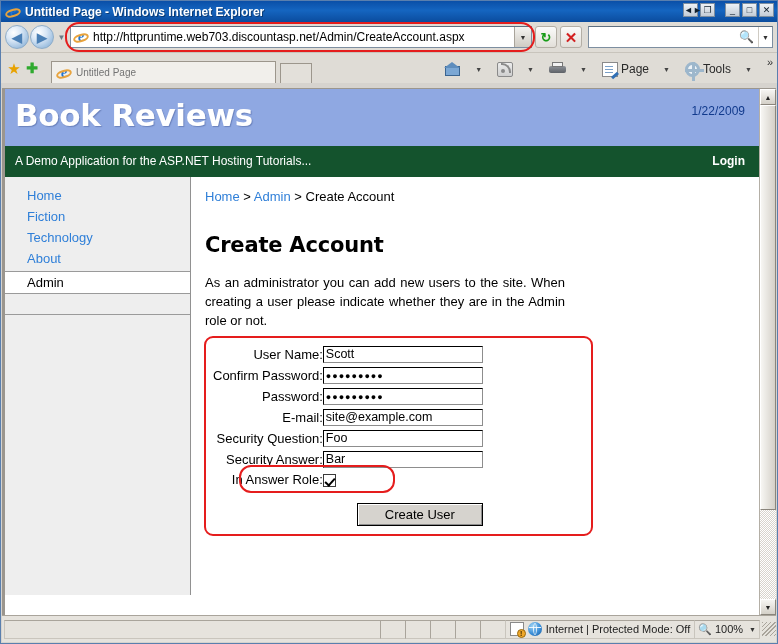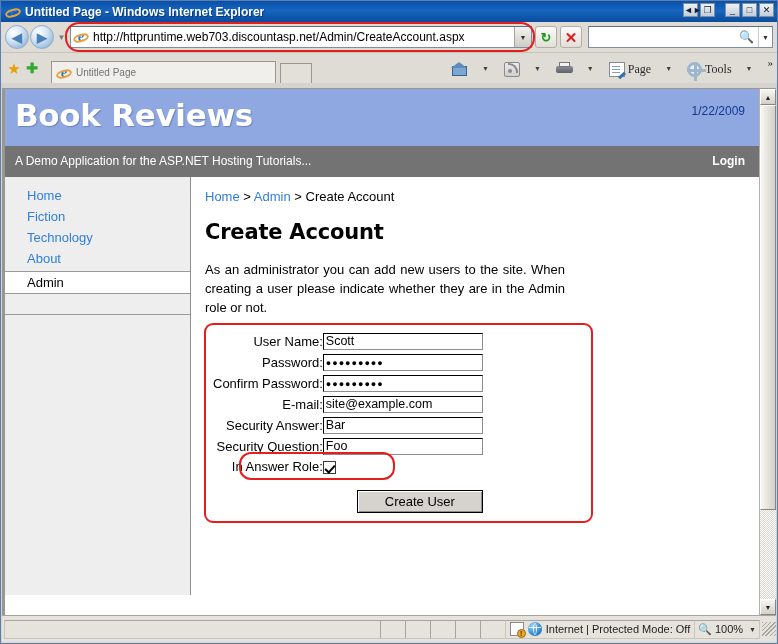--- a/index.html
+++ b/index.html
@@ -135,21 +135,21 @@
     background:#f1efeb;border:1px solid #9c968c;border-bottom:none;
     padding:0 8px 0 4px;margin-left:6px;box-sizing:border-box;
   }
   .tab .ie-glyph{margin-right:4px;}
   .tab-label{font-size:10px;color:#737373;white-space:nowrap;}
   .tab-new{
     width:32px;height:20px;margin-left:4px;
     background:#e3e0da;border:1px solid #9c968c;border-bottom:none;box-sizing:border-box;
   }
   .cmdicons{
-    position:absolute;right:4px;bottom:2px;display:flex;align-items:center;gap:9px;font-family:Liberation Serif, serif;
+    position:absolute;right:4px;bottom:2px;display:flex;align-items:center;gap:9px;
   }
   .cmd{display:flex;align-items:center;height:24px;padding:0 2px;}
   .cmd-lbl{font-size:12px;color:#2a2a2a;margin-left:3px;}
   .cmd-ar{font-size:7px;color:#444;margin:0 4px 0 3px;}
   .chev{font-size:11px;color:#333;margin-left:2px;align-self:flex-start;margin-top:-1px;}
   .ico-home{
     width:17px;height:15px;position:relative;
   }
   .ico-home::before{
     content:"";position:absolute;left:1px;top:4px;width:15px;height:10px;
@@ -237,21 +237,21 @@
   .site-title{
     position:absolute;left:10px;top:8px;
     font-family:"DejaVu Sans","Liberation Sans",sans-serif;
     font-size:31px;font-weight:bold;color:#fff;letter-spacing:-0.3px;
     text-shadow:1px 1px 1px rgba(40,60,120,.35);
   }
   .site-date{
     position:absolute;right:14px;top:15px;font-size:12px;color:#113a8c;
   }
   .site-sub{
-    height:31px;background:#737373;position:relative;
+    height:31px;background:#14532d;position:relative;
   }
   .site-sub-txt{
     position:absolute;left:10px;top:8px;font-size:12px;color:#fff;
   }
   .site-login{
     position:absolute;right:14px;top:8px;font-size:12px;color:#fff;font-weight:bold;
   }
 
   
   .cols{display:flex;align-items:stretch;min-height:418px;}
@@ -267,21 +267,21 @@
   .nav-li a{color:#2f7fd8;text-decoration:none;}
   .nav-li.sel{
     background:#ffffff;color:#000;
     border-top:1px solid #9a9a9a;border-bottom:1px solid #9a9a9a;
     margin-top:2px;padding-top:2px;padding-bottom:2px;
   }
   .nav-gap{height:20px;border-bottom:1px solid #9a9a9a;}
   .content{
     flex:1;min-width:0;padding:12px 18px 0 14px;box-sizing:border-box;position:relative;
   }
-  .crumb{font-size:13px;color:#000;margin-bottom:16px;}
+  .crumb{font-size:13px;color:#000;margin-bottom:29px;}
   .crumb a{color:#2f7fd8;text-decoration:none;}
   .crumb .sep{color:#000;}
   h1.page-h{
     font-family:"DejaVu Sans","Liberation Sans",sans-serif;
     font-size:21px;font-weight:bold;margin:0 0 16px 0;color:#000;letter-spacing:-0.2px;
   }
   .lead{
     font-size:13px;line-height:19px;color:#000;text-align:justify;
     max-width:360px;margin:0 16px 14px 0;
   }
@@ -507,47 +507,47 @@
             <div class="red-outer"></div>
             <table class="frm">
               <tbody>
                   <tr>
                 <td class="lbl">User Name:</td>
                 <td>
                       <div class="tin">Scott</div>
                     </td>
               </tr>
               <tr>
+                <td class="lbl">Confirm Password:</td>
+                <td>
+                      <div class="tin dots">●●●●●●●●●</div>
+                    </td>
+              </tr>
+              <tr>
                 <td class="lbl">Password:</td>
                 <td>
                       <div class="tin dots">●●●●●●●●●</div>
                     </td>
               </tr>
               <tr>
-                <td class="lbl">Confirm Password:</td>
-                <td>
-                      <div class="tin dots">●●●●●●●●●</div>
-                    </td>
-              </tr>
-              <tr>
                 <td class="lbl">E-mail:</td>
                 <td>
                       <div class="tin">site@example.com</div>
                     </td>
               </tr>
               <tr>
+                <td class="lbl">Security Question:</td>
+                <td>
+                      <div class="tin">Foo</div>
+                    </td>
+              </tr>
+              <tr>
                 <td class="lbl">Security Answer:</td>
                 <td>
                       <div class="tin">Bar</div>
-                    </td>
-              </tr>
-              <tr>
-                <td class="lbl">Security Question:</td>
-                <td>
-                      <div class="tin">Foo</div>
                     </td>
               </tr>
               <tr>
                 <td class="lbl">In Answer Role:</td>
                 <td class="cbcell">
                   <span class="cbox"></span>
                   <span class="red-cb"></span>
                 </td>
               </tr>
               <tr>

